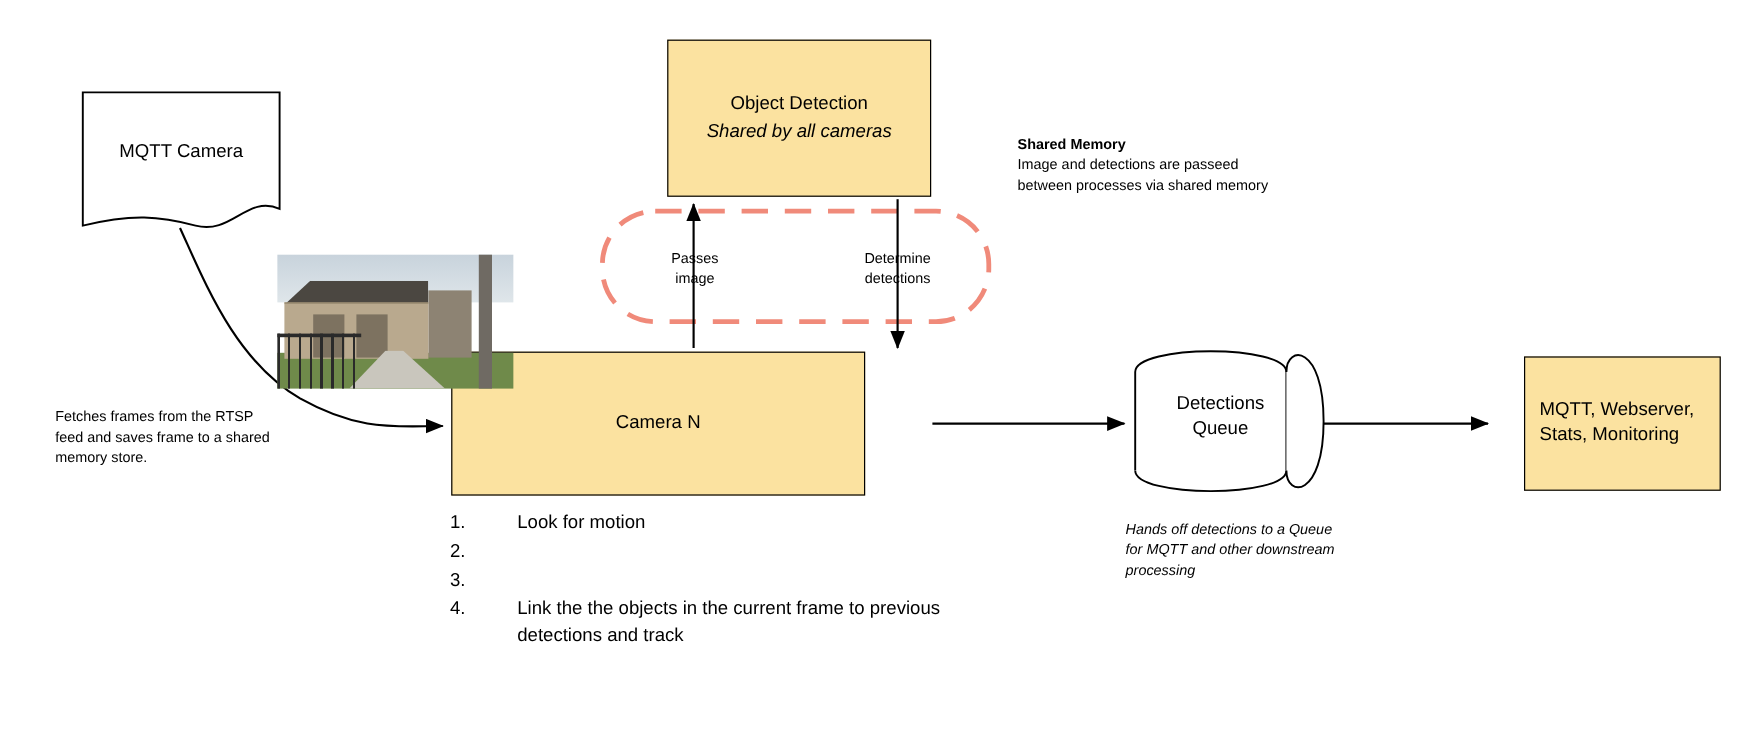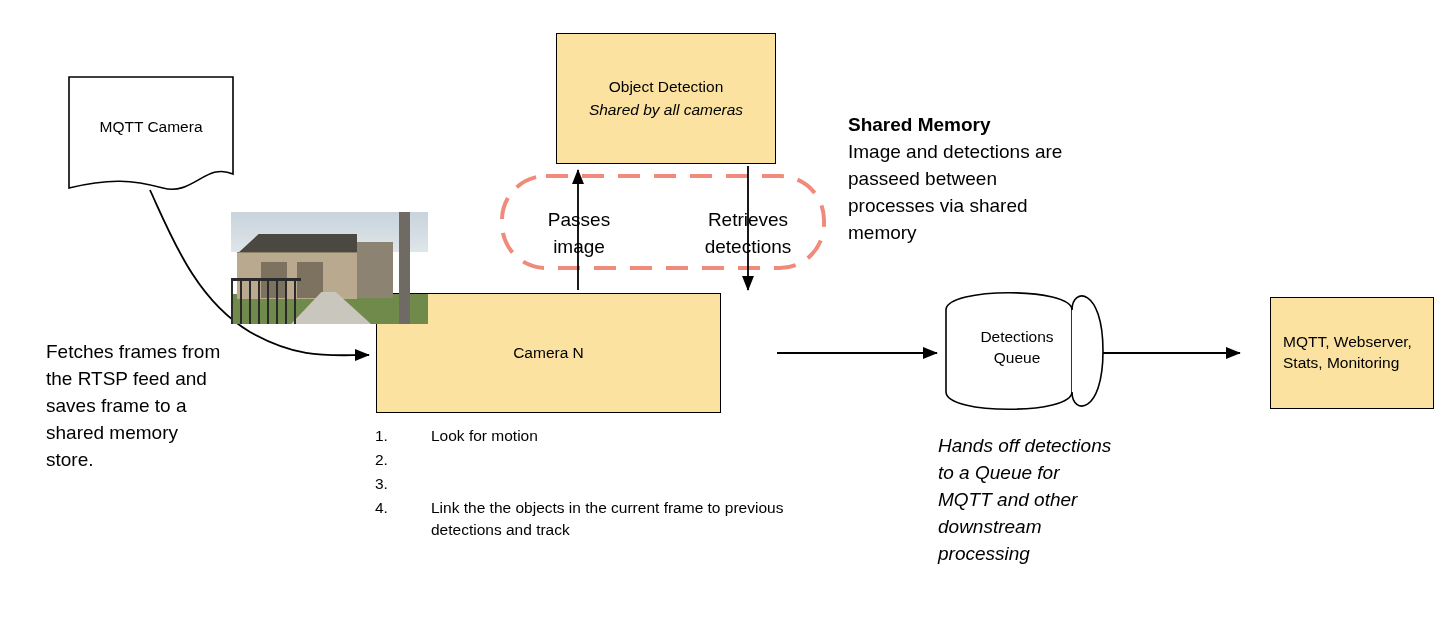--- a/index.html
+++ b/index.html
@@ -163,21 +163,21 @@
   }
   #camera-snapshot .stamp {
     position: absolute; left: 3px; bottom: 2px;
     font-size: 7px; color: #e8e8e8;
     font-family: "Liberation Sans", sans-serif;
   }
 
   
   .text-block {
     position: absolute;
-    font-size: 19px;
+    font-size: 12px;
     line-height: 1.42;
   }
   .text-block b { font-weight: bold; }
 
   #shared-memory-note { left: 848px; top: 112px; width: 215px; }
   #fetch-note { left: 46px; top: 339px; width: 180px; }
   #queue-note { left: 938px; top: 433px; width: 180px; font-style: italic; }
 
   #passes-image-label {
     left: 533px; top: 207px; width: 92px;
@@ -279,21 +279,21 @@
     <div class="dtext">MQTT, Webserver,</div>
     <div class="dtext">Stats, Monitoring</div>
   </div>
 
   <div id="passes-image-label" class="text-block">
     <div>Passes</div>
     <div>image</div>
   </div>
 
   <div id="retrieves-label" class="text-block">
-    <div>Retrieves</div>
+    <div>Determine</div>
     <div>detections</div>
   </div>
 
   <div id="shared-memory-note" class="text-block">
     <div><b>Shared Memory</b></div>
     <div>Image and detections are passeed between processes via shared memory</div>
   </div>
 
   <div id="fetch-note" class="text-block">Fetches frames from the RTSP feed and saves frame to a shared memory store.</div>
 

